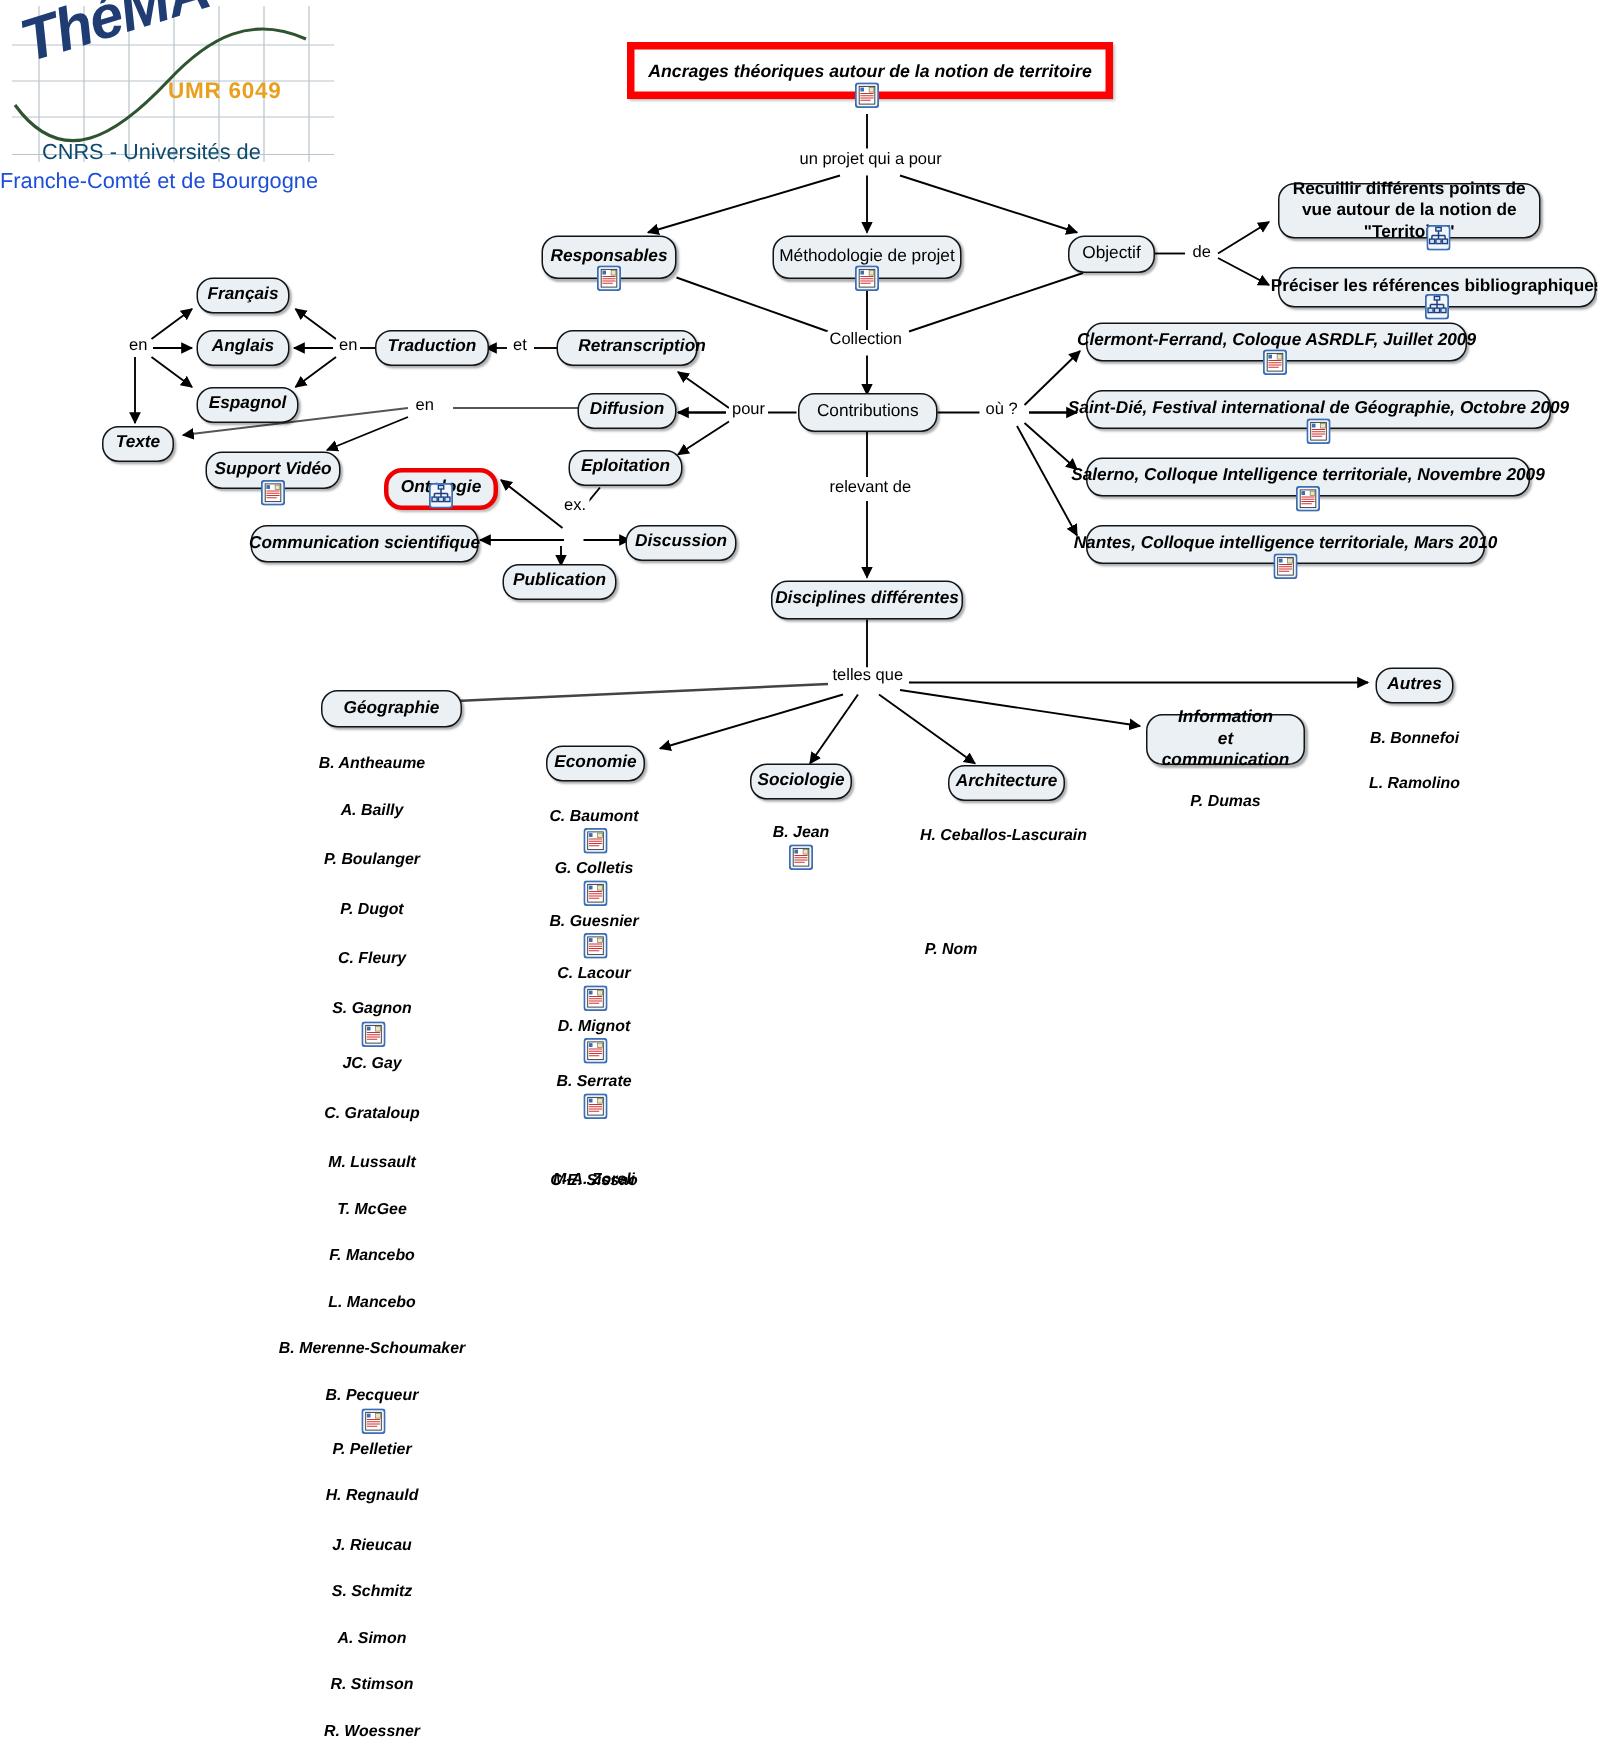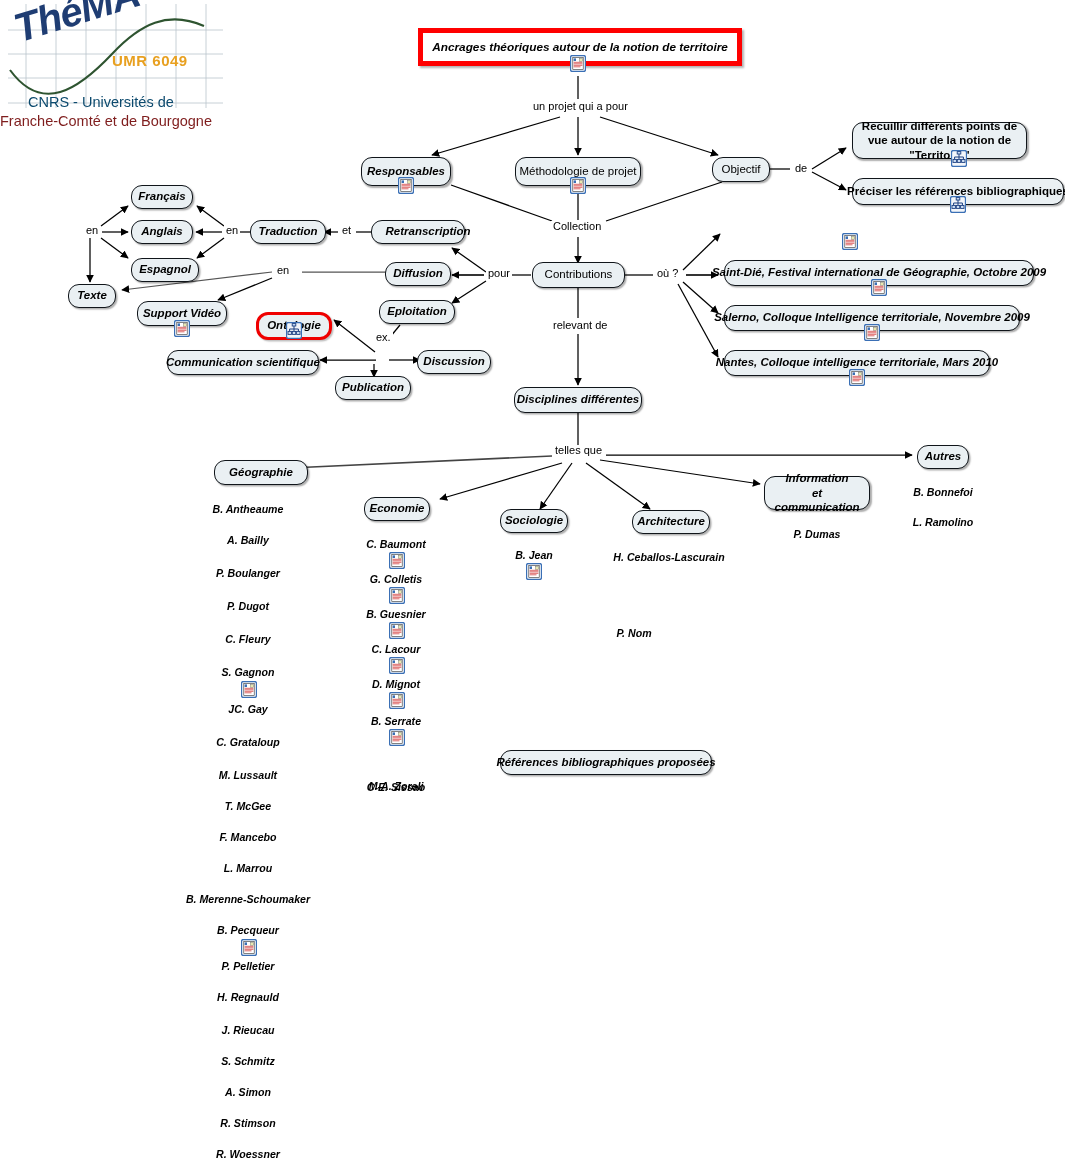--- a/index.html
+++ b/index.html
@@ -51,21 +51,21 @@
     position: absolute;
     left: 20px; top: 90px;
     font-size: 14.5px;
     color: #0c4a6e;
     white-space: nowrap;
   }
   #logo .cnrs2 {
     position: absolute;
     left: -8px; top: 109px;
     font-size: 14.5px;
-    color: #7f1d1d;
+    color: #1d4ed8;
     white-space: nowrap;
   }
 
   
   .node {
     position: absolute;
     background: #eaf0f3;
     border: 1.4px solid #10151a;
     border-radius: 11px;
     display: flex;
@@ -337,20 +337,23 @@
           <line x1="12.4" y1="7" x2="12.4" y2="9.4"></line>
           <line x1="8" y1="7" x2="8" y2="9.4"></line>
         </g>
         <rect x="6.2" y="1.6" width="3.6" height="2.4" fill="#cfe0f5" stroke="#1a3e80" stroke-width="0.9"></rect>
         <rect x="2" y="9.4" width="3.4" height="3" fill="#cfe0f5" stroke="#1a3e80" stroke-width="0.9"></rect>
         <rect x="6.3" y="9.4" width="3.4" height="3" fill="#cfe0f5" stroke="#1a3e80" stroke-width="0.9"></rect>
         <rect x="10.6" y="9.4" width="3.4" height="3" fill="#cfe0f5" stroke="#1a3e80" stroke-width="0.9"></rect>
       </svg>
   </span>
 
+  <div class="node italic" style="left:724px; top:215px; width:254px; height:26px;">
+    <span>Clermont-Ferrand, Coloque ASRDLF, Juillet 2009</span>
+  </div>
   <span class="icon" style="left:842px; top:233px;">
     <svg viewBox="0 0 16 17">
         <rect x="0.5" y="0.5" width="15" height="16" rx="2" fill="#f3f6fa" stroke="#3a6fb5" stroke-width="1.3"></rect>
         <rect x="2.8" y="2.6" width="10.4" height="11.8" fill="#fff" stroke="#333" stroke-width="0.6"></rect>
         <rect x="3.6" y="3.4" width="2.4" height="2.6" fill="#3a6fb5"></rect>
         <rect x="9.4" y="3.4" width="3.2" height="3" fill="#e8e8b0" stroke="#666" stroke-width="0.4"></rect>
         <g stroke="#d03030" stroke-width="0.75">
           <line x1="3.6" y1="7.3" x2="12.4" y2="7.3"></line>
           <line x1="3.6" y1="8.8" x2="12.4" y2="8.8"></line>
           <line x1="3.6" y1="10.3" x2="12.4" y2="10.3"></line>
@@ -506,23 +509,20 @@
   <div class="node italic" style="left:632px; top:510px; width:78px; height:24px;">
     <span>Architecture</span>
   </div>
   <div class="node italic multiline" style="left:764px; top:476px; width:106px; height:34px;">
     <span>Information<br>et communication</span>
   </div>
   <div class="node italic" style="left:917px; top:445px; width:52px; height:24px;">
     <span>Autres</span>
   </div>
 
-  <div class="node italic" style="left:500px; top:750px; width:212px; height:25px;">
-    <span>Références bibliographiques proposées</span>
-  </div>
 
   <div class="person" style="left:148px; top:503px; width:200px;">B. Antheaume</div>
   <div class="person" style="left:148px; top:534px; width:200px;">A. Bailly</div>
   <div class="person" style="left:148px; top:567px; width:200px;">P. Boulanger</div>
   <div class="person" style="left:148px; top:600px; width:200px;">P. Dugot</div>
   <div class="person" style="left:148px; top:633px; width:200px;">C. Fleury</div>
   <div class="person" style="left:148px; top:666px; width:200px;">S. Gagnon</div>
   <span class="icon" style="left:241px; top:681px;">
     <svg viewBox="0 0 16 17">
         <rect x="0.5" y="0.5" width="15" height="16" rx="2" fill="#f3f6fa" stroke="#3a6fb5" stroke-width="1.3"></rect>
@@ -535,21 +535,21 @@
           <line x1="3.6" y1="10.3" x2="12.4" y2="10.3"></line>
           <line x1="3.6" y1="11.8" x2="10.5" y2="11.8"></line>
         </g>
       </svg>
   </span>
   <div class="person" style="left:148px; top:703px; width:200px;">JC. Gay</div>
   <div class="person" style="left:148px; top:736px; width:200px;">C. Grataloup</div>
   <div class="person" style="left:148px; top:769px; width:200px;">M. Lussault</div>
   <div class="person" style="left:148px; top:800px; width:200px;">T. McGee</div>
   <div class="person" style="left:148px; top:831px; width:200px;">F. Mancebo</div>
-  <div class="person" style="left:148px; top:862px; width:200px;">L. Marrou</div>
+  <div class="person" style="left:148px; top:862px; width:200px;">L. Mancebo</div>
   <div class="person" style="left:148px; top:893px; width:200px;">B. Merenne-Schoumaker</div>
   <div class="person" style="left:148px; top:924px; width:200px;">B. Pecqueur</div>
   <span class="icon" style="left:241px; top:939px;">
     <svg viewBox="0 0 16 17">
         <rect x="0.5" y="0.5" width="15" height="16" rx="2" fill="#f3f6fa" stroke="#3a6fb5" stroke-width="1.3"></rect>
         <rect x="2.8" y="2.6" width="10.4" height="11.8" fill="#fff" stroke="#333" stroke-width="0.6"></rect>
         <rect x="3.6" y="3.4" width="2.4" height="2.6" fill="#3a6fb5"></rect>
         <rect x="9.4" y="3.4" width="3.2" height="3" fill="#e8e8b0" stroke="#666" stroke-width="0.4"></rect>
         <g stroke="#d03030" stroke-width="0.75">
           <line x1="3.6" y1="7.3" x2="12.4" y2="7.3"></line>

